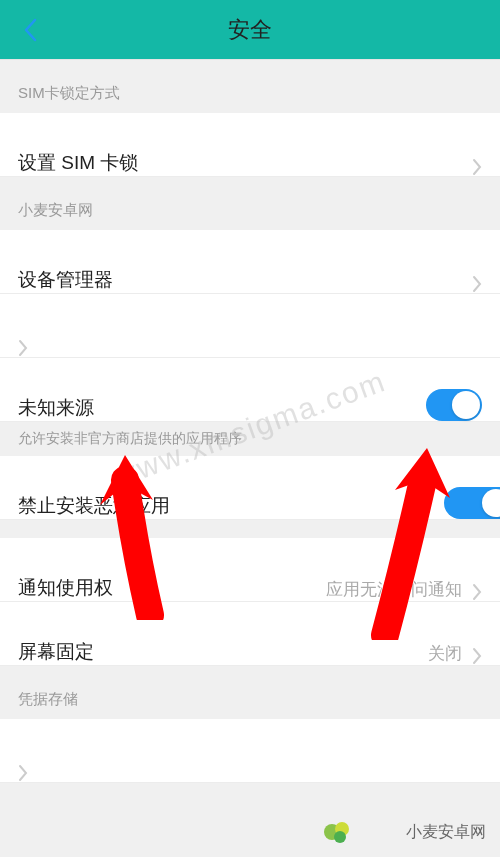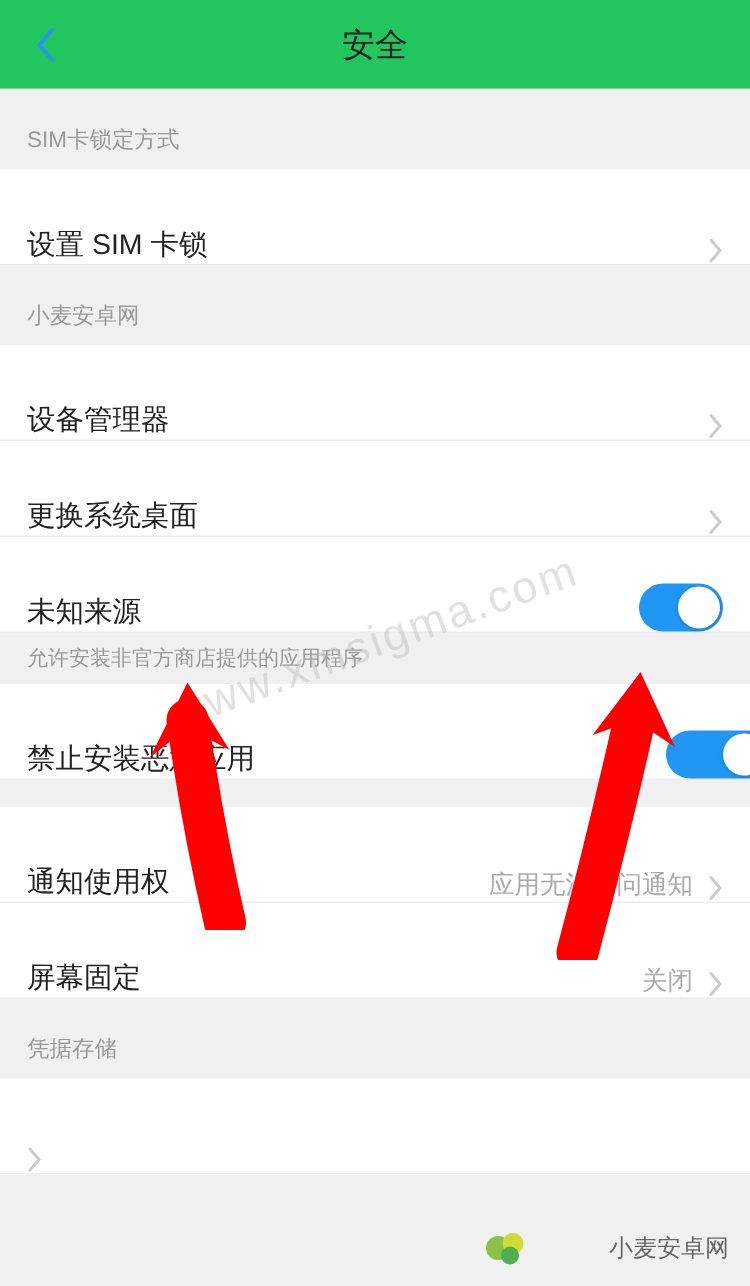--- a/index.html
+++ b/index.html
@@ -6,21 +6,21 @@
     body {
       width: 500px;
       height: 857px;
       background: #f0f0f0;
       font-family: -apple-system, "Helvetica Neue", Arial, sans-serif;
       position: relative;
       overflow: hidden;
     }
     .header {
       height: 60px;
-      background: #22c55e;
+      background: #14b8a6;
       display: flex;
       align-items: center;
       position: relative;
       border-bottom: 1px solid #e5e5e5;
     }
     .back-btn {
       position: absolute;
       left: 18px;
       width: 24px;
       height: 24px;
@@ -168,21 +168,20 @@
 </div>
 
 <div class="section-header">小麦安卓网</div>
 <div class="row">
   <span class="row-label">设备管理器</span>
   <svg class="chevron" viewBox="0 0 10 18">
       <path d="M2 2 L8 9 L2 16" stroke="#ccc" stroke-width="2" fill="none" stroke-linecap="round"></path>
     </svg>
 </div>
 <div class="row">
-  <span class="row-label">更换系统桌面</span>
   <svg class="chevron" viewBox="0 0 10 18">
       <path d="M2 2 L8 9 L2 16" stroke="#ccc" stroke-width="2" fill="none" stroke-linecap="round"></path>
     </svg>
 </div>
 <div class="row">
   <span class="row-label">未知来源</span>
   <div class="toggle on">
       <div class="knob"></div>
     </div>
 </div>

